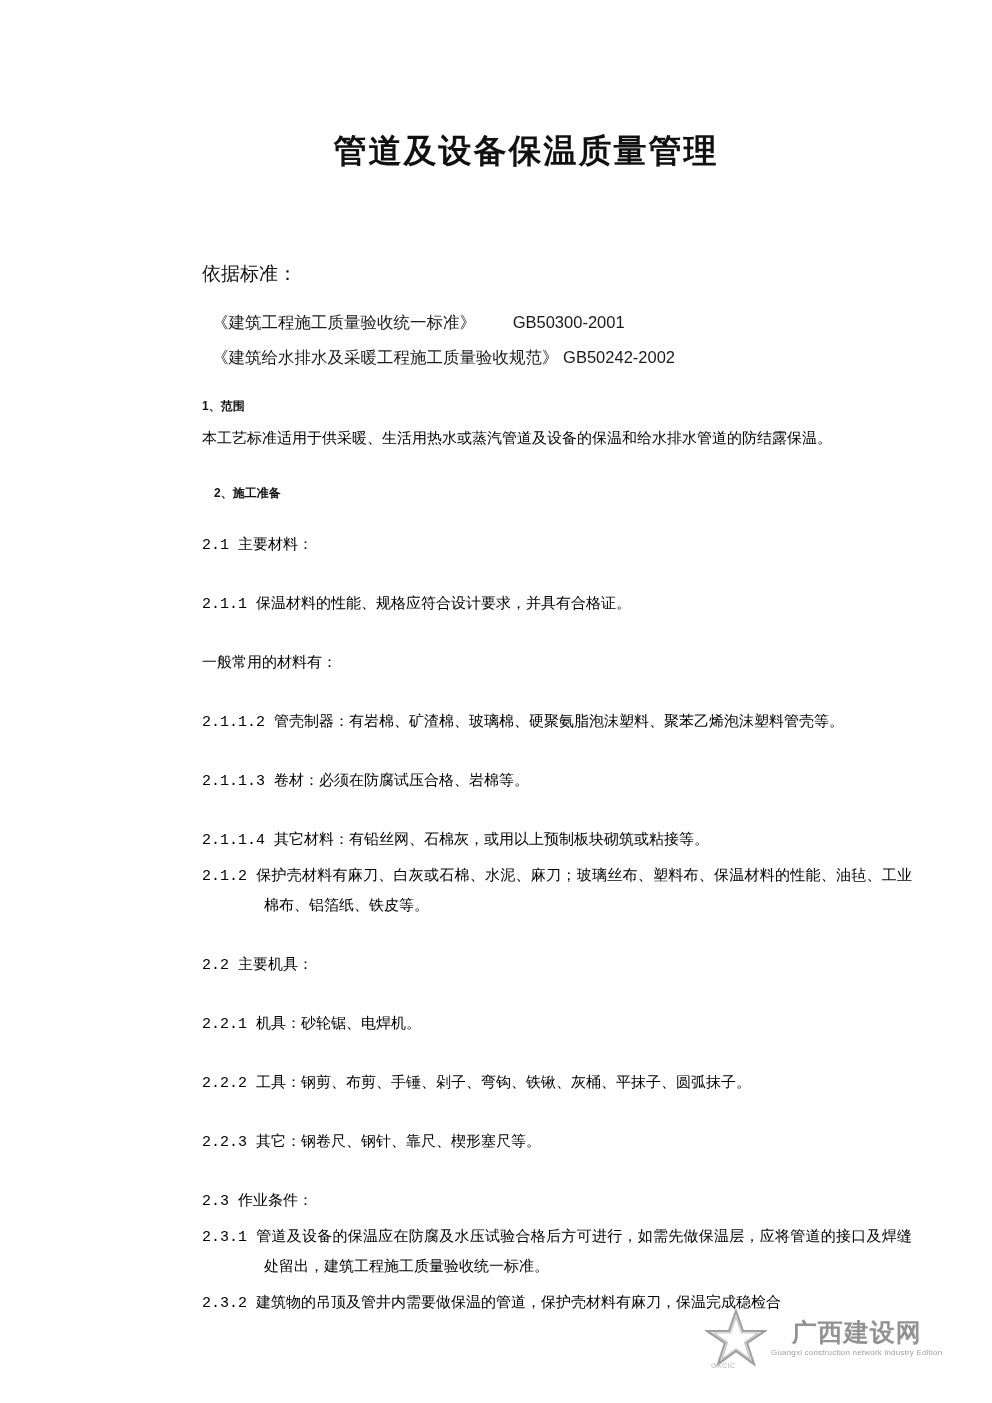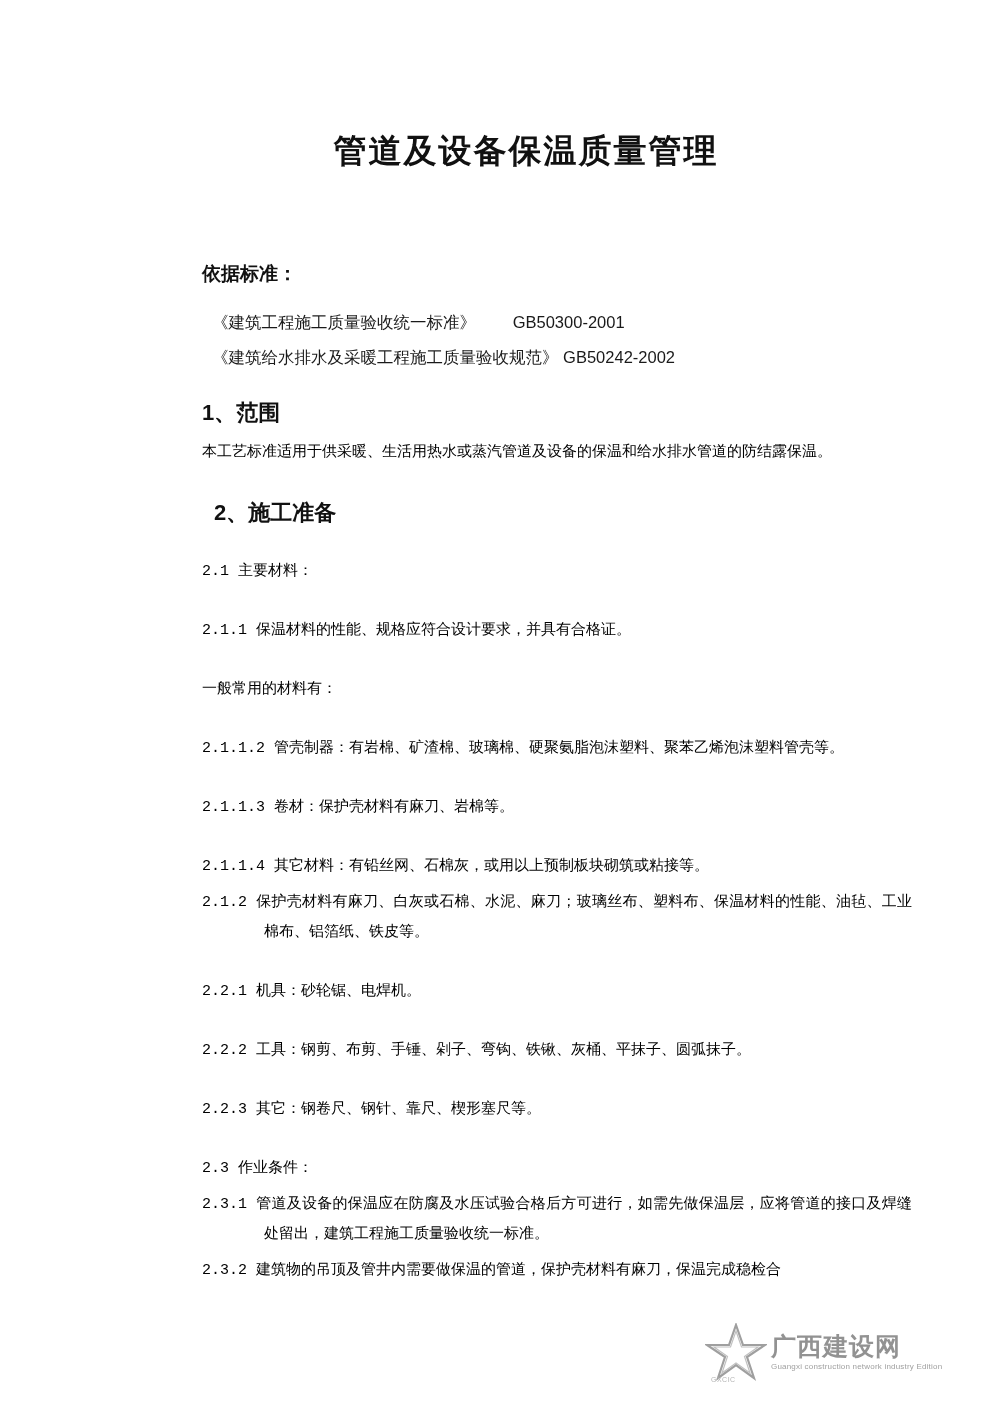--- a/index.html
+++ b/index.html
@@ -34,34 +34,34 @@
     font-weight: bold;
     letter-spacing: 2px;
     margin: 0 0 0 0;
     line-height: 1.3;
     color: #111;
   }
   .gap-after-title { height: 88px; }
 
   .section-heading {
     font-size: 19px;
-    font-weight: bold;
+    font-weight: normal;
     margin: 0 0 18px 0;
     padding-left: 62px;
     color: #111;
   }
   .standard-line {
     font-size: 16.5px;
     line-height: 2.1;
     padding-left: 72px;
     white-space: pre;
     color: #1a1a1a;
   }
   .num-heading {
-    font-size: 22px;
+    font-size: 12px;
     font-weight: bold;
     margin: 16px 0 10px 0;
     padding-left: 62px;
     color: #111;
   }
   .num-heading.indent2 { padding-left: 74px; }
 
   p.body-text {
     font-size: 15px;
     line-height: 2.0;
@@ -73,26 +73,27 @@
   }
   p.ind1 { text-indent: 0; padding-left: 62px; margin-top: 29px; }
   p.hang { padding-left: 62px; text-indent: -62px; margin-left: 62px; }
 
   .spacer-sm { height: 8px; }
 
   
   .watermark {
     position: absolute;
     right: 22px;
-    bottom: 18px;
+    bottom: 32px;
     width: 235px;
     height: 66px;
     display: flex;
     align-items: center;
     opacity: 0.95;
+    text-align: center;
   }
   .wm-star {
     position: relative;
     width: 62px;
     height: 58px;
     flex: 0 0 62px;
   }
   .wm-star svg { display: block; }
   .wm-text {
     display: flex;
@@ -145,23 +146,24 @@
     <p class="body-text hang">本工艺标准适用于供采暖、生活用热水或蒸汽管道及设备的保温和给水排水管道的防结露保温。</p>
 
     <div class="spacer-sm"></div>
 
     <div class="num-heading indent2">2、施工准备</div>
 
     <p class="body-text ind1">2.1 主要材料：</p>
     <p class="body-text ind1">2.1.1 保温材料的性能、规格应符合设计要求，并具有合格证。</p>
     <p class="body-text ind1">一般常用的材料有：</p>
     <p class="body-text ind1">2.1.1.2 管壳制器：有岩棉、矿渣棉、玻璃棉、硬聚氨脂泡沫塑料、聚苯乙烯泡沫塑料管壳等。</p>
-    <p class="body-text ind1">2.1.1.3 卷材：保护壳材料有麻刀、岩棉等。</p>
+    <p class="body-text ind1">2.1.1.3 卷材：必须在防腐试压合格、岩棉等。</p>
     <p class="body-text ind1">2.1.1.4 其它材料：有铅丝网、石棉灰，或用以上预制板块砌筑或粘接等。</p>
     <p class="body-text hang">2.1.2 保护壳材料有麻刀、白灰或石棉、水泥、麻刀；玻璃丝布、塑料布、保温材料的性能、油毡、工业棉布、铝箔纸、铁皮等。</p>
+    <p class="body-text ind1">2.2 主要机具：</p>
     <p class="body-text ind1">2.2.1 机具：砂轮锯、电焊机。</p>
     <p class="body-text ind1">2.2.2 工具：钢剪、布剪、手锤、剁子、弯钩、铁锹、灰桶、平抹子、圆弧抹子。</p>
     <p class="body-text ind1">2.2.3 其它：钢卷尺、钢针、靠尺、楔形塞尺等。</p>
     <p class="body-text ind1">2.3 作业条件：</p>
     <p class="body-text hang">2.3.1 管道及设备的保温应在防腐及水压试验合格后方可进行，如需先做保温层，应将管道的接口及焊缝处留出，建筑工程施工质量验收统一标准。</p>
     <p class="body-text hang">2.3.2 建筑物的吊顶及管井内需要做保温的管道，保护壳材料有麻刀，保温完成稳检合</p>
 
   </div>
 
   <div class="watermark">

